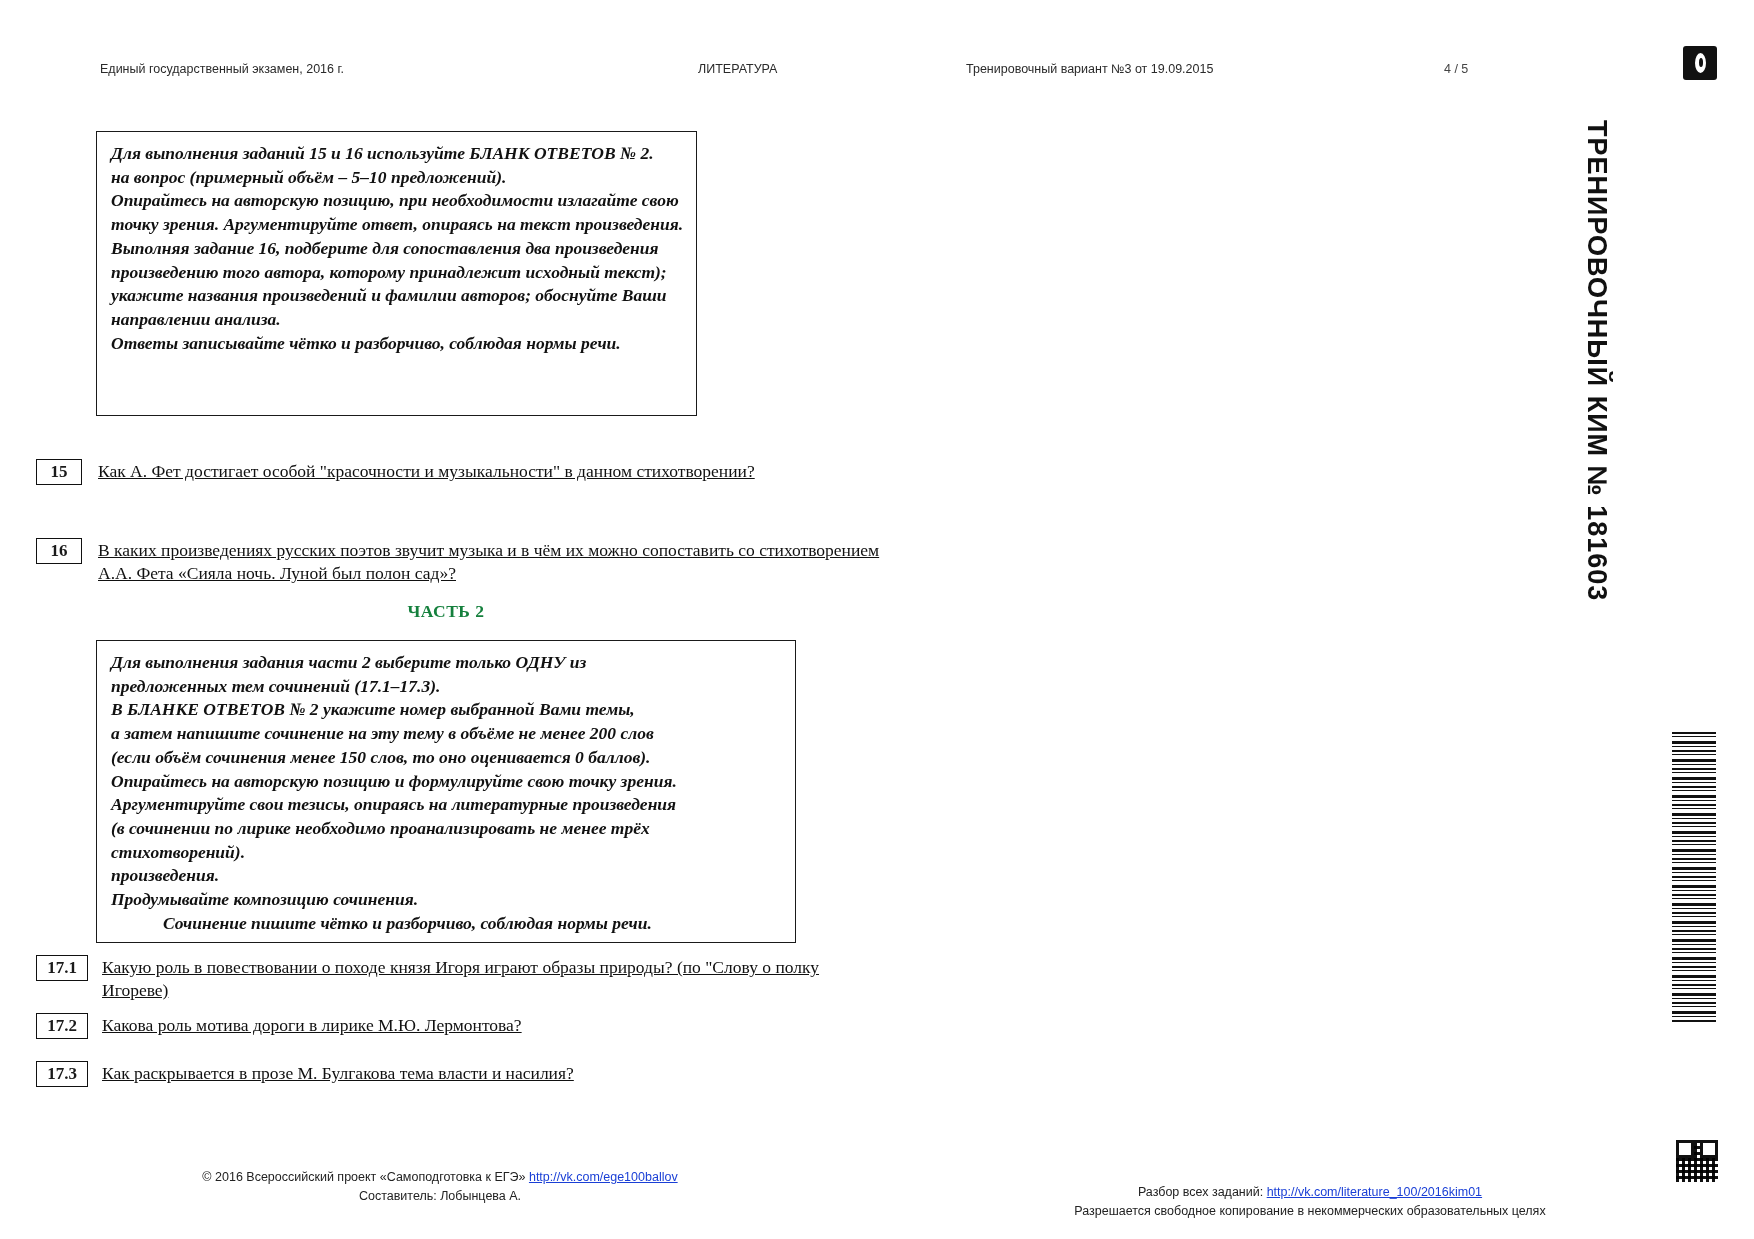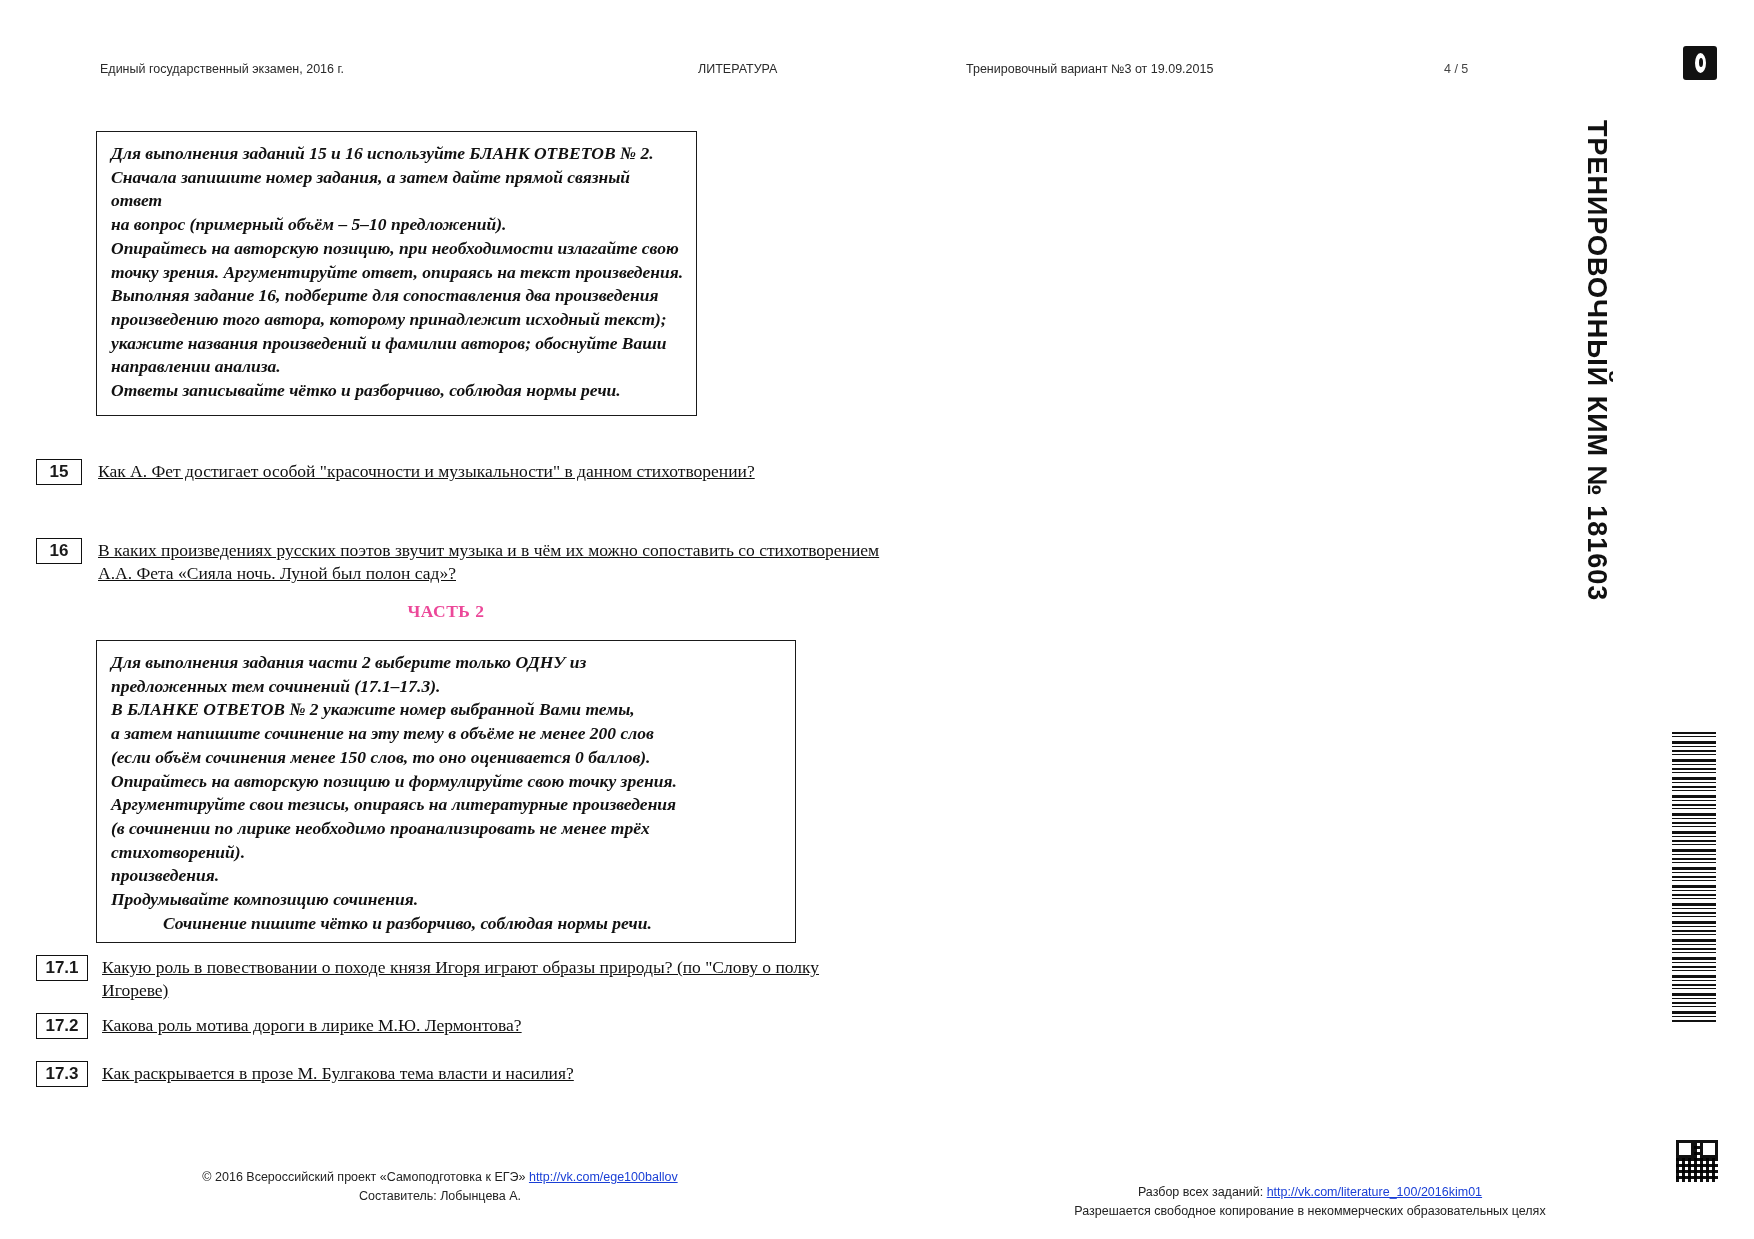--- a/index.html
+++ b/index.html
@@ -150,21 +150,21 @@
     position: absolute;
   }
   .task-num {
     position: absolute;
     left: 0;
     top: 0;
     width: 46px;
     height: 26px;
     border: 1.3px solid #111;
     box-sizing: border-box;
-    font-family: Liberation Sans, sans-serif;
+    font-family: Liberation Serif, serif;
     font-weight: bold;
     font-size: 17px;
     text-align: center;
     line-height: 24px;
     background: #fff;
   }
   .task-num.wide { width: 52px; }
   .task-text {
     position: absolute;
     top: 1px;
@@ -192,21 +192,21 @@
   
   .part-title {
     position: absolute;
     left: 96px;
     top: 601px;
     width: 700px;
     text-align: center;
     font-weight: bold;
     font-size: 17.5px;
     letter-spacing: 0.5px;
-    color: #ec4899;
+    color: #15803d;
   }
 
   
   .footer {
     position: absolute;
     left: 0;
     top: 1168px;
     width: 1754px;
     font-family: "Liberation Sans", sans-serif;
     font-size: 12.5px;
@@ -245,21 +245,20 @@
 
 <div class="corner-logo"></div>
 
 <div class="side-title">ТРЕНИРОВОЧНЫЙ КИМ № 181603</div>
 
 <div class="barcode"></div>
 <div class="qr"></div>
 
 <div class="instr-box" id="instr-box-1">
   <p>Для выполнения заданий 15 и 16 используйте БЛАНК ОТВЕТОВ № 2.</p>
-  <p>Сначала запишите номер задания, а затем дайте прямой связный ответ</p>
   <p>на вопрос (примерный объём – 5–10 предложений).</p>
   <p>Опирайтесь на авторскую позицию, при необходимости излагайте свою</p>
   <p>точку зрения. Аргументируйте ответ, опираясь на текст произведения.</p>
   <p>Выполняя задание 16, подберите для сопоставления два произведения</p>
   <p>произведению того автора, которому принадлежит исходный текст);</p>
   <p>укажите названия произведений и фамилии авторов; обоснуйте Ваши</p>
   <p>направлении анализа.</p>
   <p>Ответы записывайте чётко и разборчиво, соблюдая нормы речи.</p>
 </div>
 

